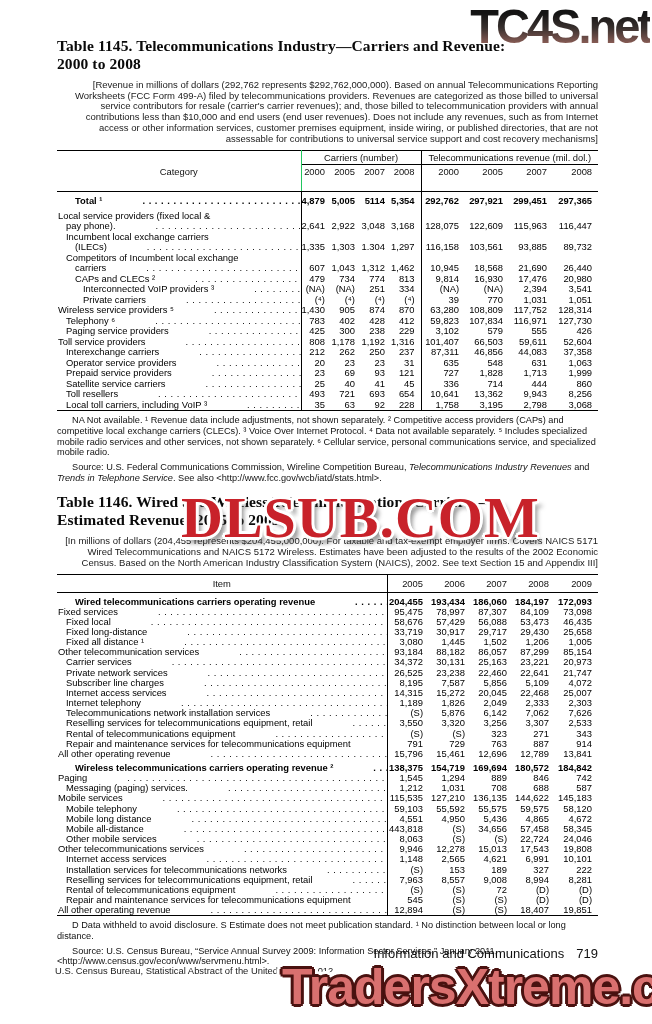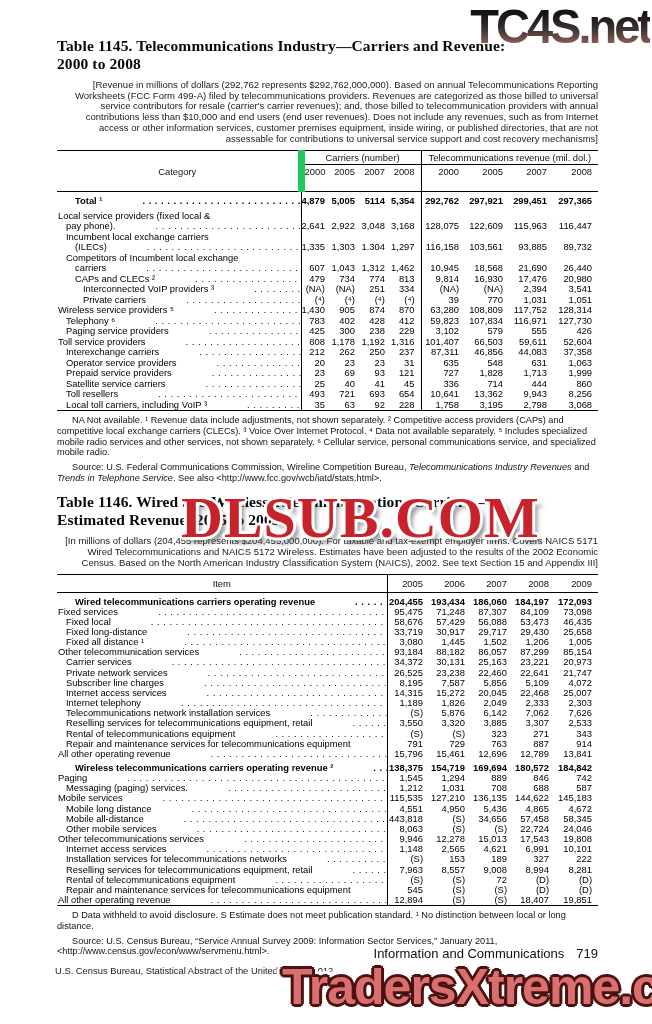--- a/index.html
+++ b/index.html
@@ -11,21 +11,21 @@
        font-weight:700;letter-spacing:.1px;color:#0a0a0a;}
   #title1{margin-top:37px;}
   #title2{margin-top:10px;}
 
   .intro{font-size:9.5px;line-height:1.13;margin:7px 0 0 0;color:#1a1a1a;text-align:right;}
 
   table.datatable{border-collapse:collapse;table-layout:fixed;width:541px;font-size:9.4px;}
   .t1145{margin-top:6px;}
   .t1146{margin-top:5px;}
   th{font-weight:400;font-size:9.4px;padding:1px 0;color:#111;}
-  .t1145 th.cat{border-right:7px solid #22c55e;border-top:1px solid #000;border-bottom:1.5px solid #000;
+  .t1145 th.cat{border-right:1px solid #22c55e;border-top:1px solid #000;border-bottom:1.5px solid #000;
                 text-align:center;vertical-align:middle;}
   .t1145 th.grp{border-top:1px solid #000;border-bottom:1px solid #000;text-align:center;}
   .t1145 th.grp.rev{border-left:1px solid #000;}
   .t1145 tr.years th{border-bottom:1.5px solid #000;text-align:right;padding:1px 6px 14px 0;}
   .t1145 tr.years th.gleft{border-left:1px solid #000;}
   .t1146 th.item-h{border-right:1px solid #000;border-top:1px solid #000;border-bottom:1.5px solid #000;
                    text-align:center;padding:3px 0;}
   .t1146 th.yr{border-top:1px solid #000;border-bottom:1.5px solid #000;text-align:right;padding:3px 6px 3px 0;}
 
   td{padding:0;}
@@ -440,21 +440,21 @@
             <td class="num">172,093</td>
           </tr>
           <tr>
             <td class="lbl">
               <div class="lbl-line ind0">
                 <span>Fixed services</span>
                 <span class="dots"></span>
               </div>
             </td>
             <td class="num">95,475</td>
-            <td class="num">71,248</td>
+            <td class="num">78,997</td>
             <td class="num">87,307</td>
             <td class="num">84,109</td>
             <td class="num">73,098</td>
           </tr>
           <tr>
             <td class="lbl">
               <div class="lbl-line ind1">
                 <span>Fixed local</span>
                 <span class="dots"></span>
               </div>
@@ -584,21 +584,21 @@
           </tr>
           <tr>
             <td class="lbl">
               <div class="lbl-line ind1">
                 <span>Reselling services for telecommunications equipment, retail</span>
                 <span class="dots"></span>
               </div>
             </td>
             <td class="num">3,550</td>
             <td class="num">3,320</td>
-            <td class="num">3,885</td>
+            <td class="num">3,256</td>
             <td class="num">3,307</td>
             <td class="num">2,533</td>
           </tr>
           <tr>
             <td class="lbl">
               <div class="lbl-line ind1">
                 <span>Rental of telecommunications equipment</span>
                 <span class="dots"></span>
               </div>
             </td>
@@ -682,20 +682,33 @@
             </td>
             <td class="num">115,535</td>
             <td class="num">127,210</td>
             <td class="num">136,135</td>
             <td class="num">144,622</td>
             <td class="num">145,183</td>
           </tr>
           <tr>
             <td class="lbl">
               <div class="lbl-line ind1">
+                <span>Mobile telephony</span>
+                <span class="dots"></span>
+              </div>
+            </td>
+            <td class="num">59,103</td>
+            <td class="num">55,592</td>
+            <td class="num">55,575</td>
+            <td class="num">59,575</td>
+            <td class="num">58,120</td>
+          </tr>
+          <tr>
+            <td class="lbl">
+              <div class="lbl-line ind1">
                 <span>Mobile long distance</span>
                 <span class="dots"></span>
               </div>
             </td>
             <td class="num">4,551</td>
             <td class="num">4,950</td>
             <td class="num">5,436</td>
             <td class="num">4,865</td>
             <td class="num">4,672</td>
           </tr>

